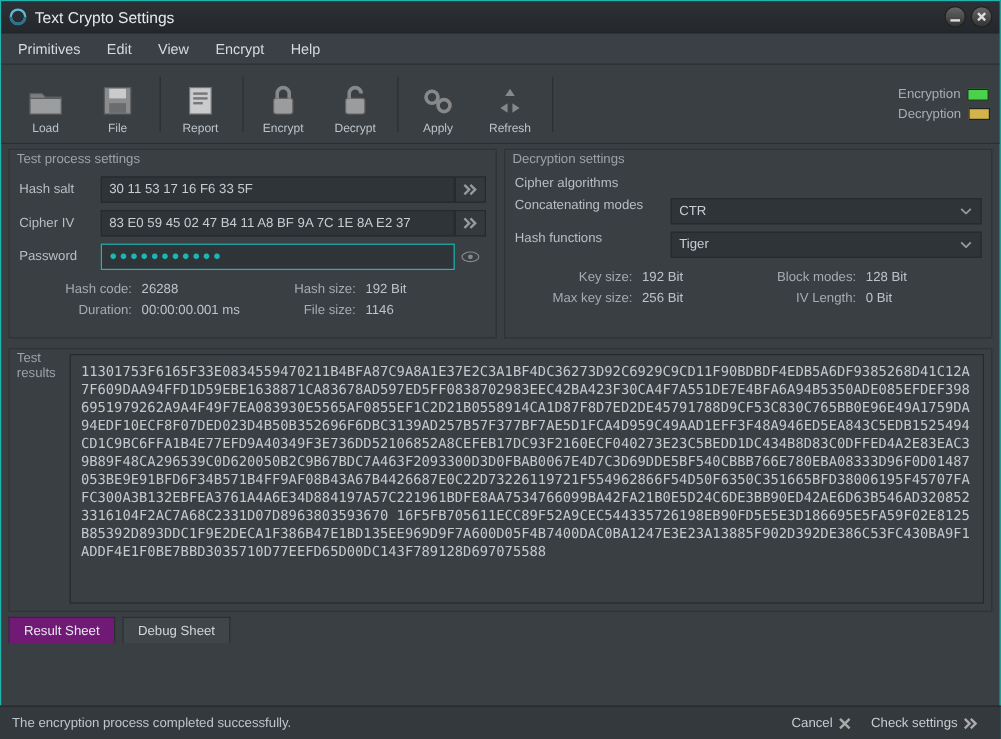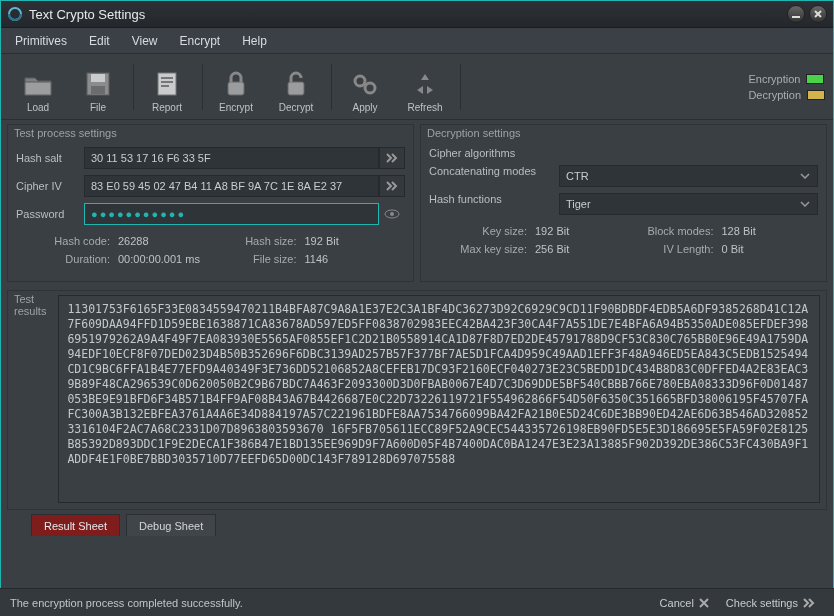--- a/index.html
+++ b/index.html
@@ -34,21 +34,21 @@
 .stats { display: flex; padding: 4px 8px 0 8px; font-size: 11px; color: #bdc3c8; }
 .stats .col { flex: 1; }
 .stats .line { display:flex; margin-bottom: 6px; }
 .stats .k { width: 86px; text-align: right; margin-right: 8px; color: #a5abb1; }
 .stats2 .k { width: 90px; }
 .results { margin: 2px 6px 0 6px; border: 1px solid #2f3338; display: flex; flex-direction: row; }
 .results .ptitle { font-size: 11px; color: #9ca2a8; padding: 2px 6px; }
 .results .hexbox { margin: 4px 6px 6px 6px; border: 1px solid #262a2e; background: #3a3f44; color: #c3c8cd; font-family: Consolas, monospace; font-size: 11.5px; line-height: 15px; padding: 6px 8px; word-break: break-all; height: 208px; overflow: hidden; }
 .tabs { display: flex; margin: 4px 6px 0 6px; gap: 6px; }
 .tab { height: 22px; padding: 0 12px; display: flex; align-items: center; font-size: 11px; color: #d2d6da; border: 1px solid #2b2f33; border-bottom: none; background: #404549; cursor: pointer; }
-.tab.active { background: #7f1d1d; color: #e6e9ec; margin-left: 24px; }
+.tab.active { background: #701a75; color: #e6e9ec; }
 .footer { position: absolute; bottom: 0; left: 0; right: 0; height: 28px; background: #34393e; border-top: 1px solid #25292d; display: flex; align-items: center; padding: 0 10px; font-size: 11px; }
 .footer .spacer { flex: 1; }
 .footer .fbtn { display: flex; align-items: center; gap: 4px; padding: 2px 8px; cursor: pointer; color: #c7ccd1; }
 svg { display: block; }
 </style>
 </head>
 <body>
 
 <div class="titlebar">
   <span class="logo">

